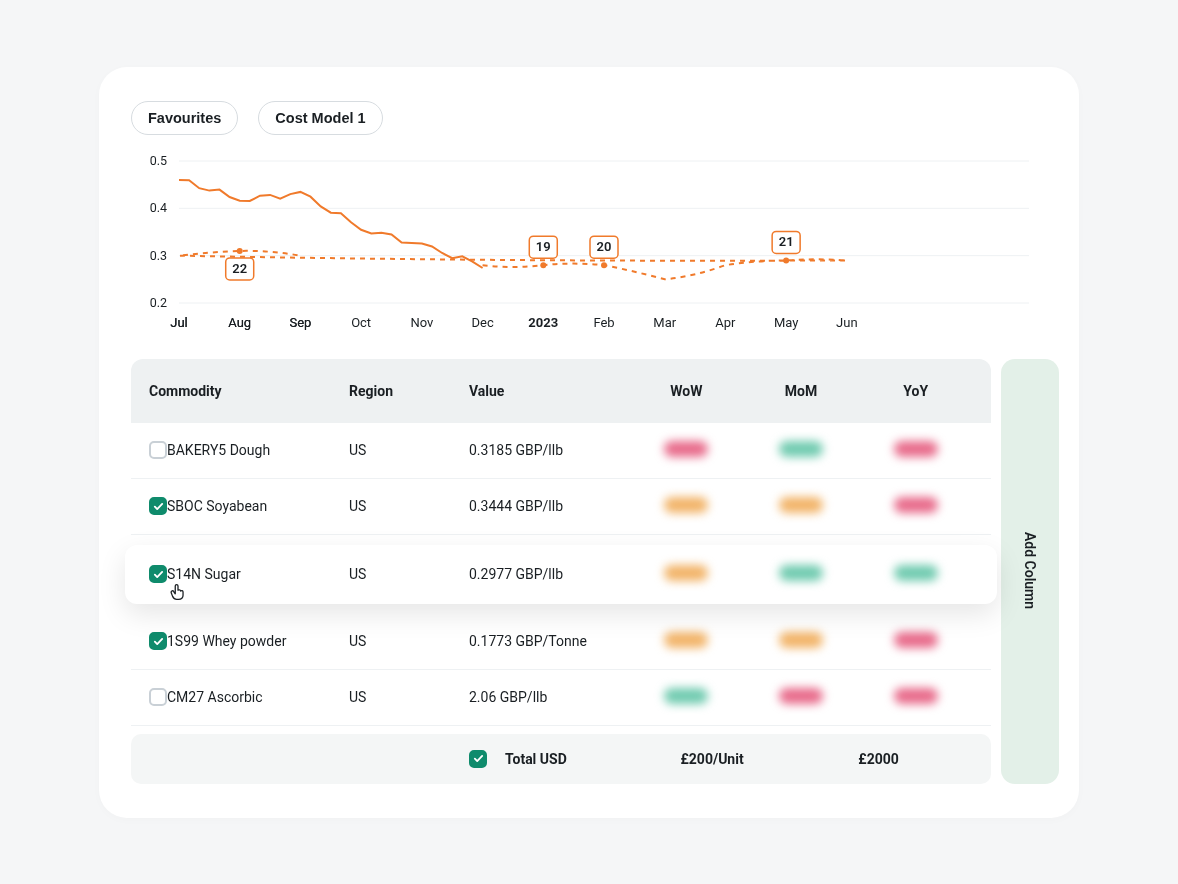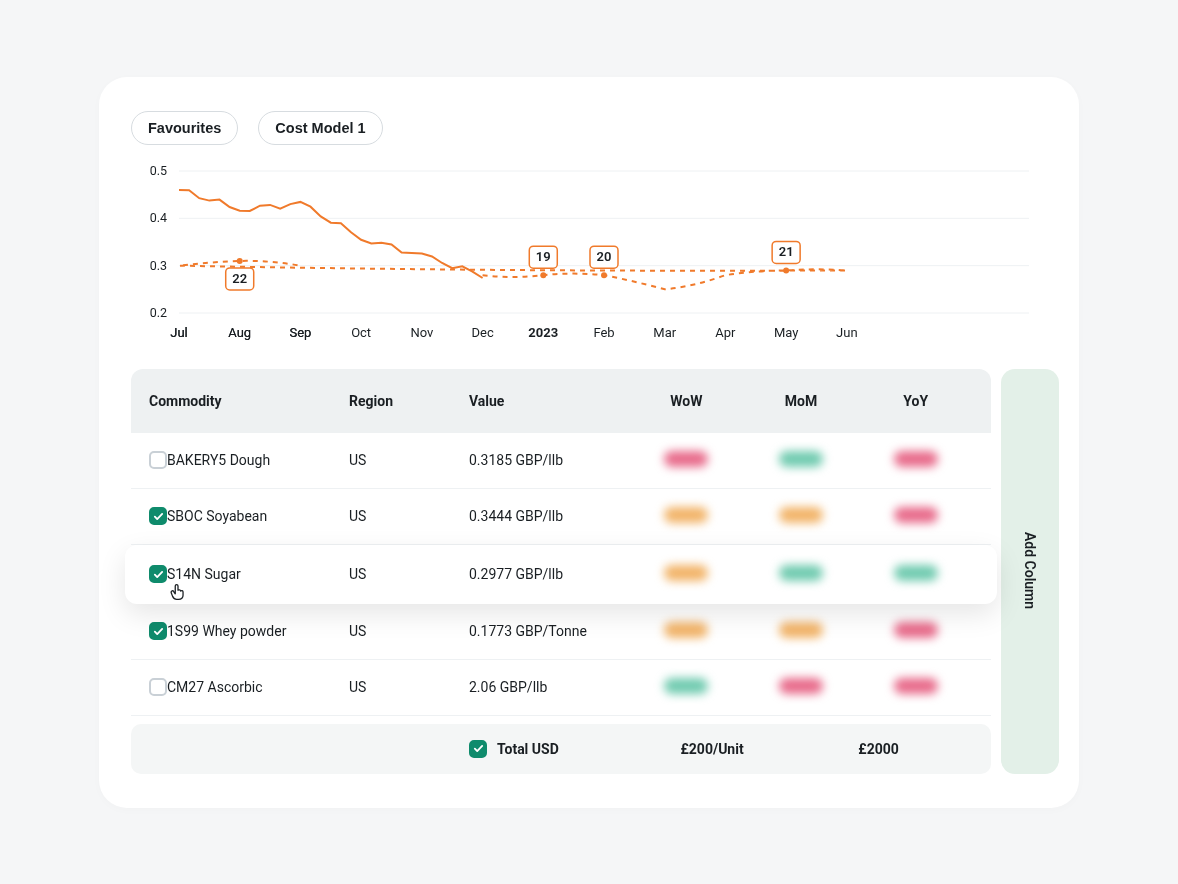--- a/index.html
+++ b/index.html
@@ -90,21 +90,21 @@
     color: #1a1f23;
     align-items: center;
     background: #fff;
   }
   .trow .comm { display: flex; align-items: center; }
   .trow.highlight {
     border-radius: 12px;
     box-shadow: 0 10px 28px rgba(0,0,0,0.10);
     border-bottom: none;
     position: relative;
-    margin: 0 -6px;
+    margin: 10px -6px;
     padding: 20px 24px;
     z-index: 2;
   }
   .chk {
     width: 18px; height: 18px; border-radius: 5px;
     border: 2px solid #c9d0d6;
     display: inline-flex; align-items: center; justify-content: center;
     flex-shrink: 0;
   }
   .chk.checked { background: #0f8b6c; border-color: #0f8b6c; }
@@ -123,21 +123,21 @@
     grid-template-columns: 200px 120px 160px 1fr 1fr 1fr;
     background: #f4f6f6;
     border-radius: 10px;
     padding: 16px 18px;
     font-size: 14px;
     font-weight: 700;
     color: #1a1f23;
     margin-top: 8px;
     align-items: center;
   }
-  .total-row .lbl { display:flex; align-items:center; gap:10px; }
+  .total-row .lbl { display:flex; align-items:center; gap:18px; }
   .add-col {
     width: 58px;
     background: #e3f0e8;
     border-radius: 14px;
     display: flex;
     align-items: center;
     justify-content: center;
     writing-mode: vertical-rl;
     font-size: 14px;
     font-weight: 600;

